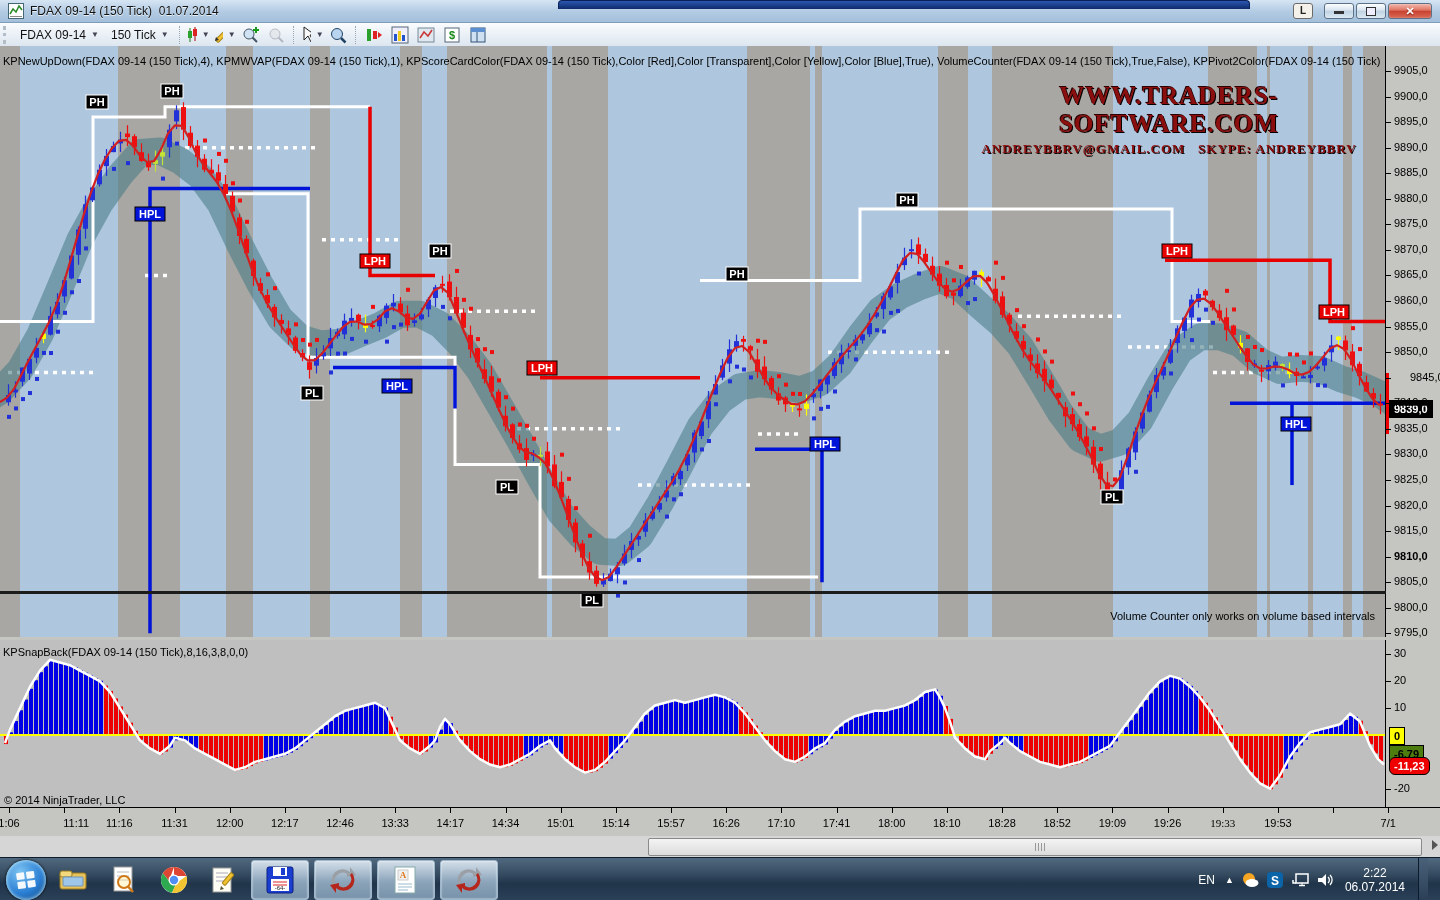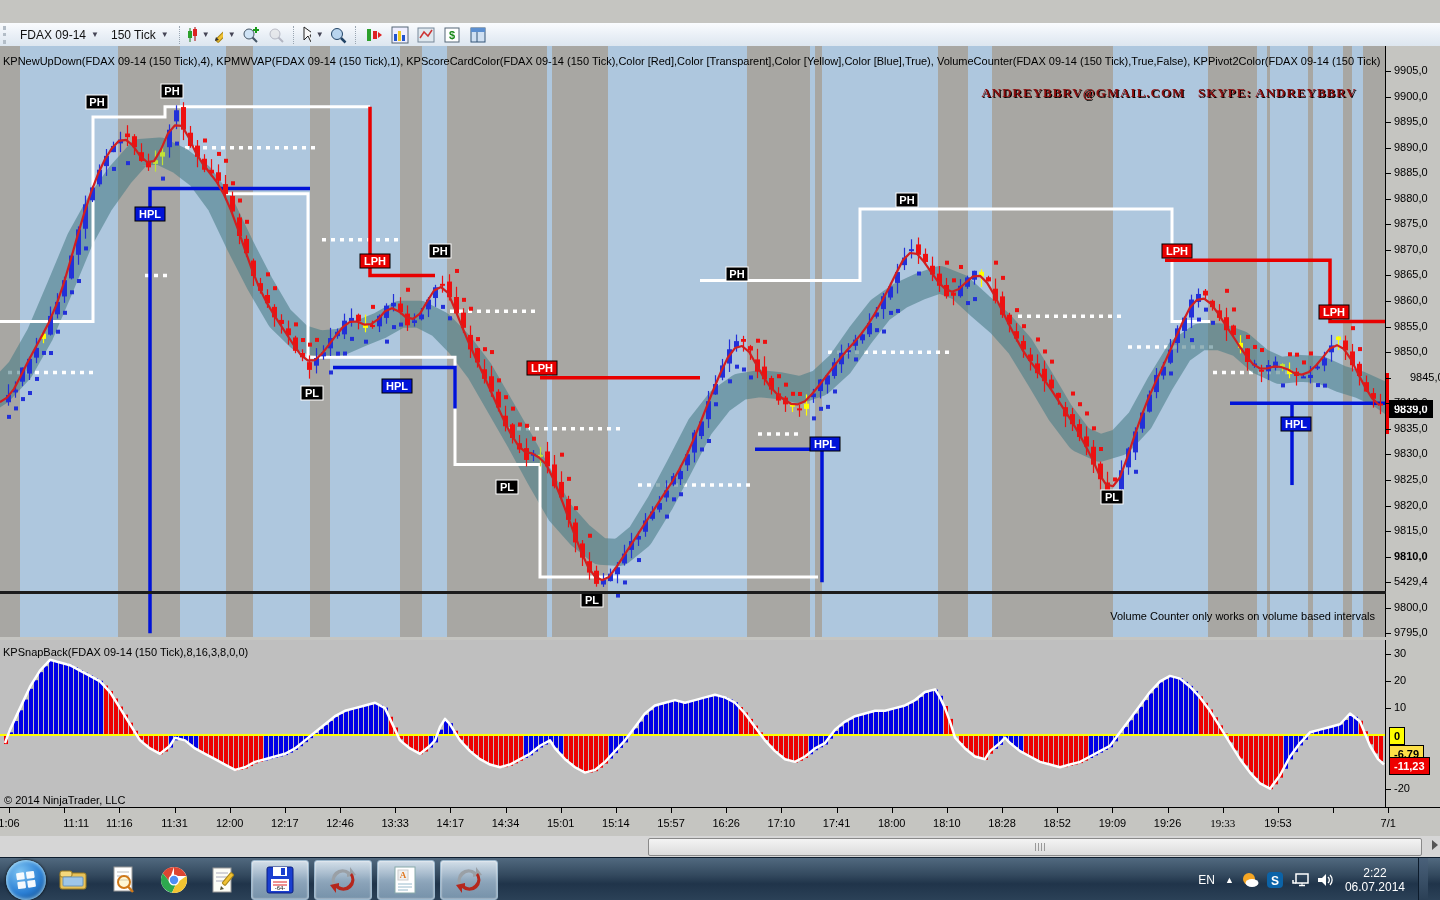--- a/index.html
+++ b/index.html
@@ -57,21 +57,21 @@
     background:repeating-linear-gradient(90deg,#999 0 1px,transparent 1px 3px);}
   #scroll-arrow{position:absolute;right:2px;top:4px;width:0;height:0;border-left:6px solid #555;border-top:5px solid transparent;border-bottom:5px solid transparent;}
 
   
   #price-axis{position:absolute;left:1386px;top:46px;width:54px;height:744px;background:#c5c5c1;font-size:11px;}
   .axlbl{position:absolute;left:8px;color:#000;}
   .axtick{position:absolute;left:0;width:5px;height:1px;background:#000;}
   .badge{position:absolute;left:3px;height:16px;padding:0 4px;font-size:11px;line-height:16px;font-weight:bold;border:1px solid #000;}
   #price-badge{background:#000;color:#fff;}
   #badge-zero{background:#ffff00;color:#000;}
-  #badge-line{background:#fde047;color:#000;}
+  #badge-line{background:#4d7c0f;color:#000;}
   #badge-hist{background:#ee0000;color:#fff;}
   #axis-red-mark{position:absolute;left:0;width:3px;background:#e00;}
 
   
   #taskbar{position:absolute;left:0;top:857px;width:1440px;height:43px;
     background:linear-gradient(#51697f,#33495e 40%,#20344a 60%,#2c4258);border-top:1px solid #0d1d2e;display:flex;align-items:center;}
   #start-orb{width:40px;height:40px;margin-left:6px;border-radius:50%;
     background:radial-gradient(circle at 35% 30%,#7cc3f2,#2b7fd4 55%,#0a3e78);box-shadow:inset 0 0 4px #dff,0 0 3px #000;
     display:flex;align-items:center;justify-content:center;}
   .tb-icon{width:44px;height:40px;display:flex;align-items:center;justify-content:center;margin-left:6px;border-radius:3px;}
@@ -83,20 +83,33 @@
   #tray-arrow{font-size:9px;color:#fff;}
   .tray-ic{width:18px;height:18px;display:flex;align-items:center;justify-content:center;}
   #clock{text-align:center;font-size:12px;line-height:14px;color:#fff;margin-left:4px;}
   #show-desktop{width:9px;height:43px;margin-left:6px;border-left:1px solid #0c1b2b;background:linear-gradient(#4a617a,#2a3f55);}
 </style>
 </head>
 <body>
 
 <div id="screen">
 
+  <div id="titlebar">
+    <div id="back-window"></div>
+    <svg id="title-icon" viewBox="0 0 16 16">
+      <rect x="0.5" y="0.5" width="15" height="15" fill="#fff" stroke="#467"></rect>
+      <polyline points="2,11 5,6 8,9 11,3 14,7" fill="none" stroke="#2a8a2a" stroke-width="1.5"></polyline>
+      <line x1="2" y1="13.5" x2="14" y2="13.5" stroke="#888"></line>
+    </svg>
+    <span id="title-text">FDAX 09-14 (150 Tick)  01.07.2014</span>
+    <div id="btn-link" class="winbtn">L</div>
+    <div id="btn-min" class="winbtn"><span class="glyph-bar"></span></div>
+    <div id="btn-restore" class="winbtn"><span class="glyph-restore"></span></div>
+    <div id="btn-close" class="winbtn"><span class="glyph-x">✕</span></div>
+  </div>
 
   <div id="toolbar">
     <div class="tb-grip"></div>
     <div class="tb-dd">
       <span>FDAX 09-14</span>
       <span class="dd-arrow">▼</span>
     </div>
     <div class="tb-dd">
       <span>150 Tick</span>
       <span class="dd-arrow">▼</span>
@@ -789,20 +802,21 @@
         <text x="150" y="172" text-anchor="middle" fill="#fff" font-size="11" font-weight="bold" font-family="Liberation Sans, sans-serif">HPL</text>
         <rect x="382" y="333" width="30" height="14" fill="#0013d8" stroke="#000" stroke-width="1"></rect>
         <text x="397" y="344" text-anchor="middle" fill="#fff" font-size="11" font-weight="bold" font-family="Liberation Sans, sans-serif">HPL</text>
         <rect x="810" y="391" width="30" height="14" fill="#0013d8" stroke="#000" stroke-width="1"></rect>
         <text x="825" y="402" text-anchor="middle" fill="#fff" font-size="11" font-weight="bold" font-family="Liberation Sans, sans-serif">HPL</text>
         <rect x="1281" y="371" width="30" height="14" fill="#0013d8" stroke="#000" stroke-width="1"></rect>
         <text x="1296" y="382" text-anchor="middle" fill="#fff" font-size="11" font-weight="bold" font-family="Liberation Sans, sans-serif">HPL</text>
       </svg>
     <div id="indicator-line">KPNewUpDown(FDAX 09-14 (150 Tick),4), KPMWVAP(FDAX 09-14 (150 Tick),1), KPScoreCardColor(FDAX 09-14 (150 Tick),Color [Red],Color [Transparent],Color [Yellow],Color [Blue],True), VolumeCounter(FDAX 09-14 (150 Tick),True,False), KPPivot2Color(FDAX 09-14 (150 Tick),Tru</div>
     <div id="watermark">
+      <div id="wm1">WWW.TRADERS-SOFTWARE.COM</div>
       <div id="wm2">ANDREYBBRV@GMAIL.COM   SKYPE: ANDREYBBRV</div>
     </div>
     <div id="volume-note">Volume Counter only works on volume based intervals</div>
     <svg id="subchart">
         <rect x="4" y="96" width="4" height="8.0571" fill="#ee0000"></rect>
         <rect x="9" y="92.3143" width="4" height="2.6857" fill="#0000e6"></rect>
         <rect x="14" y="81.03435999999999" width="4" height="13.965640000000002" fill="#0000e6"></rect>
         <rect x="19" y="70.29156" width="4" height="24.70844" fill="#0000e6"></rect>
         <rect x="24" y="59.54876" width="4" height="35.45124" fill="#0000e6"></rect>
         <rect x="29" y="48.80596" width="4" height="46.19404" fill="#0000e6"></rect>
@@ -1139,21 +1153,21 @@
       <div id="scroll-arrow"></div>
     </div>
   </div>
   <div id="separator"></div>
 
   <div id="price-axis">
     <div id="axis-red-mark" style="top: 326.596px; height: 61.3416px;"></div>
     <div id="price-badge" class="badge" style="top: 354.379px;">9839,0</div>
     <div id="badge-zero" class="badge" style="top: 681px;">0</div>
     <div id="badge-line" class="badge" style="top: 699.236px;">-6,79</div>
-    <div id="badge-hist" class="badge" style="top: 711.16px;">-11,23</div>
+    <div id="badge-hist" class="badge" style="top: 711.16px; border-radius: 6px;">-11,23</div>
   <div class="axlbl" style="top: 18px;">9905,0</div>
       <div class="axtick" style="top: 25px;"></div>
       <div class="axlbl" style="top: 43.559px;">9900,0</div>
       <div class="axtick" style="top: 50.559px;"></div>
       <div class="axlbl" style="top: 69.118px;">9895,0</div>
       <div class="axtick" style="top: 76.118px;"></div>
       <div class="axlbl" style="top: 94.677px;">9890,0</div>
       <div class="axtick" style="top: 101.677px;"></div>
       <div class="axlbl" style="top: 120.236px;">9885,0</div>
       <div class="axtick" style="top: 127.236px;"></div>
@@ -1180,21 +1194,21 @@
       <div class="axlbl" style="top: 401.385px;">9830,0</div>
       <div class="axtick" style="top: 408.385px;"></div>
       <div class="axlbl" style="top: 426.944px;">9825,0</div>
       <div class="axtick" style="top: 433.944px;"></div>
       <div class="axlbl" style="top: 452.503px;">9820,0</div>
       <div class="axtick" style="top: 459.503px;"></div>
       <div class="axlbl" style="top: 478.062px;">9815,0</div>
       <div class="axtick" style="top: 485.062px;"></div>
       <div class="axlbl" style="top: 503.621px; font-weight: bold;">9810,0</div>
       <div class="axtick" style="top: 510.621px;"></div>
-      <div class="axlbl" style="top: 529.18px;">5429,4</div>
+      <div class="axlbl" style="top: 529.18px;">9805,0</div>
       <div class="axtick" style="top: 536.18px;"></div>
       <div class="axlbl" style="top: 554.739px;">9800,0</div>
       <div class="axtick" style="top: 561.739px;"></div>
       <div class="axlbl" style="top: 580.298px;">9795,0</div>
       <div class="axtick" style="top: 587.298px;"></div>
       <div class="axlbl" style="top: 601.429px;">30</div>
       <div class="axtick" style="top: 608.429px;"></div>
       <div class="axlbl" style="top: 628.286px;">20</div>
       <div class="axtick" style="top: 635.286px;"></div>
       <div class="axlbl" style="top: 655.143px;">10</div>

